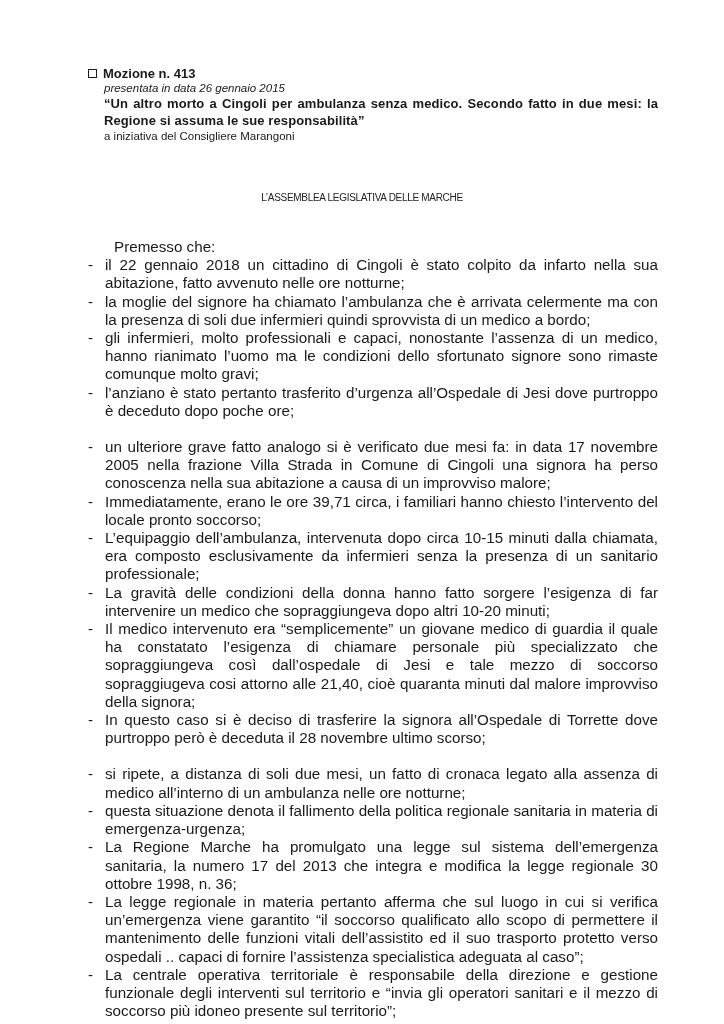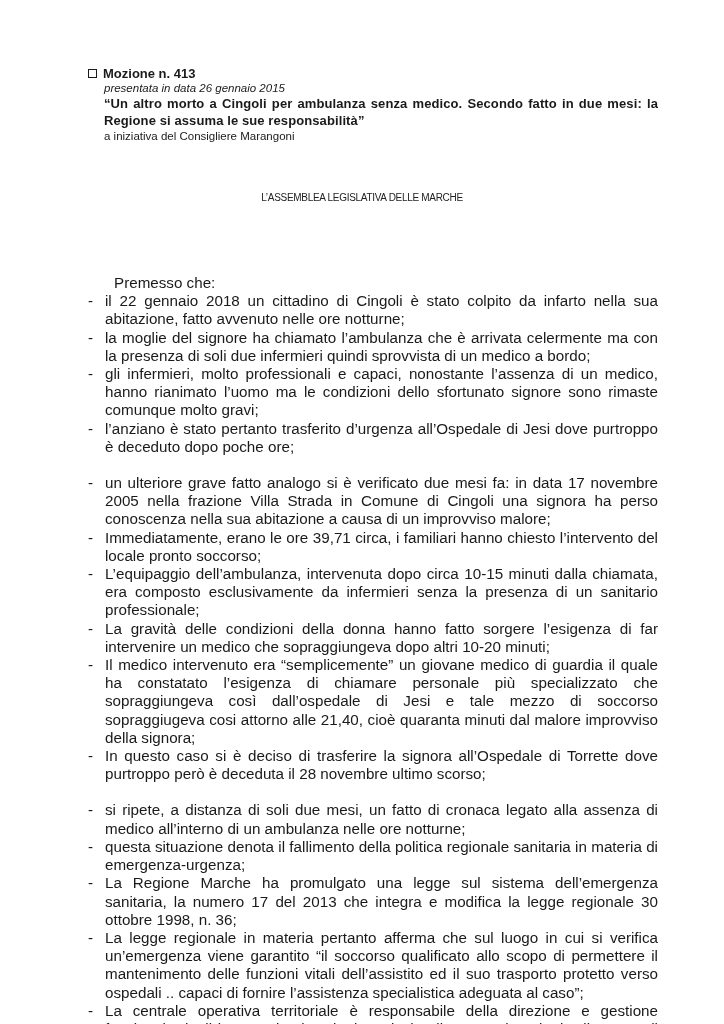--- a/index.html
+++ b/index.html
@@ -12,21 +12,21 @@
   .checkbox { display: inline-block; width: 9px; height: 9px; border: 1.6px solid #1a1a1a; margin-right: 6px; box-sizing: border-box; }
   .sub { padding-left: 16px; font-size: 11.5px; line-height: 14px; }
   .sub.italic { font-style: italic; }
   .sub.title { font-weight: bold; font-size: 13px; line-height: 17px; text-align: justify; letter-spacing: 0.1px; }
   .assembly {
     position: absolute; top: 192px; left: 0; width: 724px; text-align: center;
     font-size: 10px; letter-spacing: -0.3px; color: #222;
   }
   .body { position: absolute; left: 88px; top: 238px; width: 570px; font-size: 15.2px; line-height: 18.2px; }
   .section { margin-bottom: 18px; }
-  .section-title { padding-left: 26px; margin-bottom: 0; margin-top: 36px; }
+  .section-title { padding-left: 26px; margin-bottom: 0; }
   .item { position: relative; padding-left: 17px; text-align: justify; }
   .item .dash { position: absolute; left: 0; top: 0; }
 </style>
 </head>
 <body>
 
 <div class="header">
   <div class="motion-line">
     <span class="checkbox"></span>
     <span>Mozione n. 413</span>

